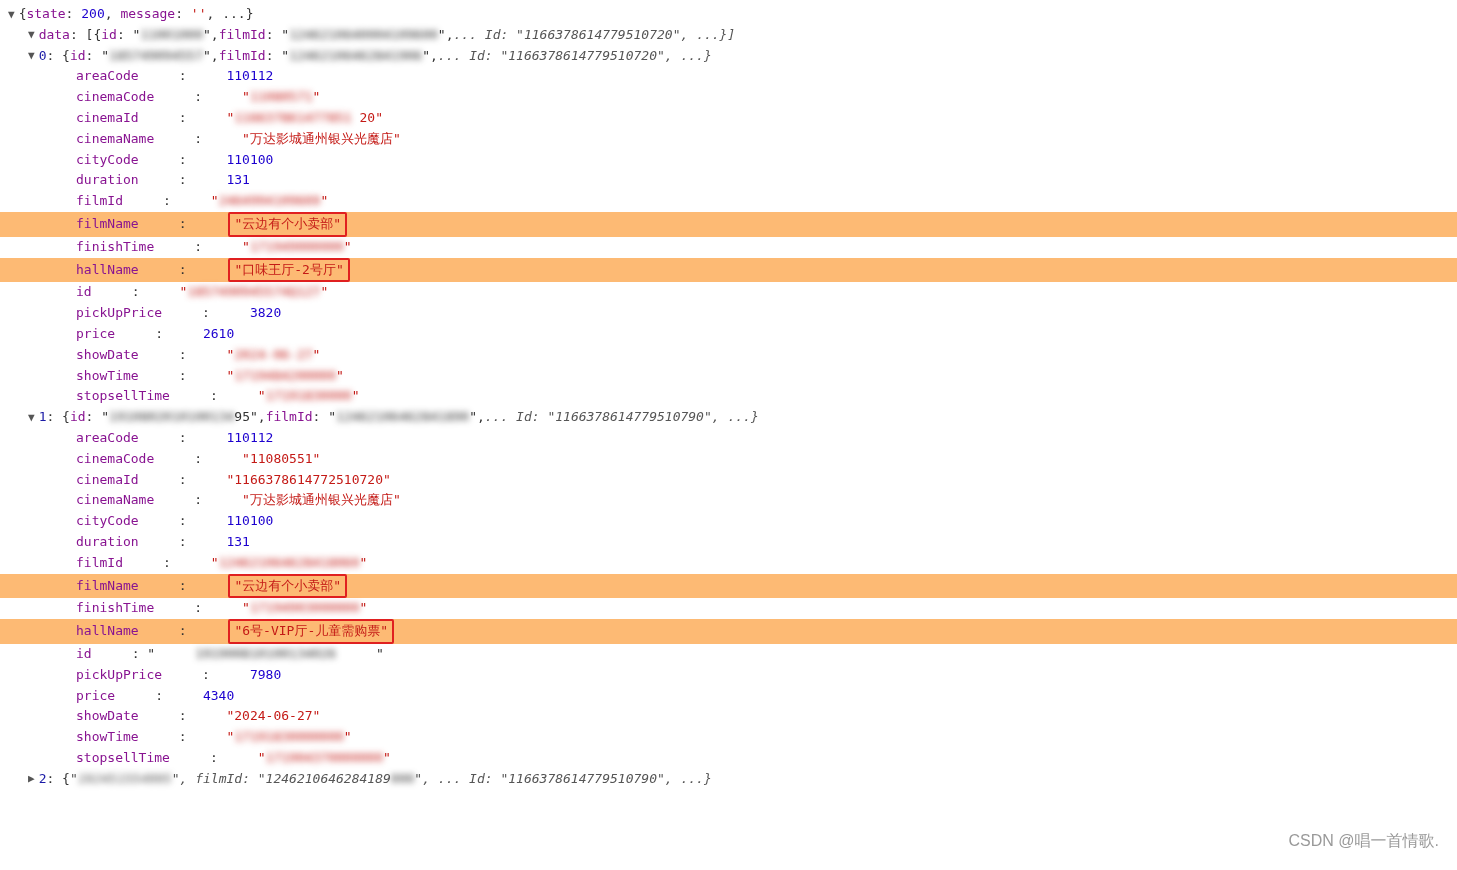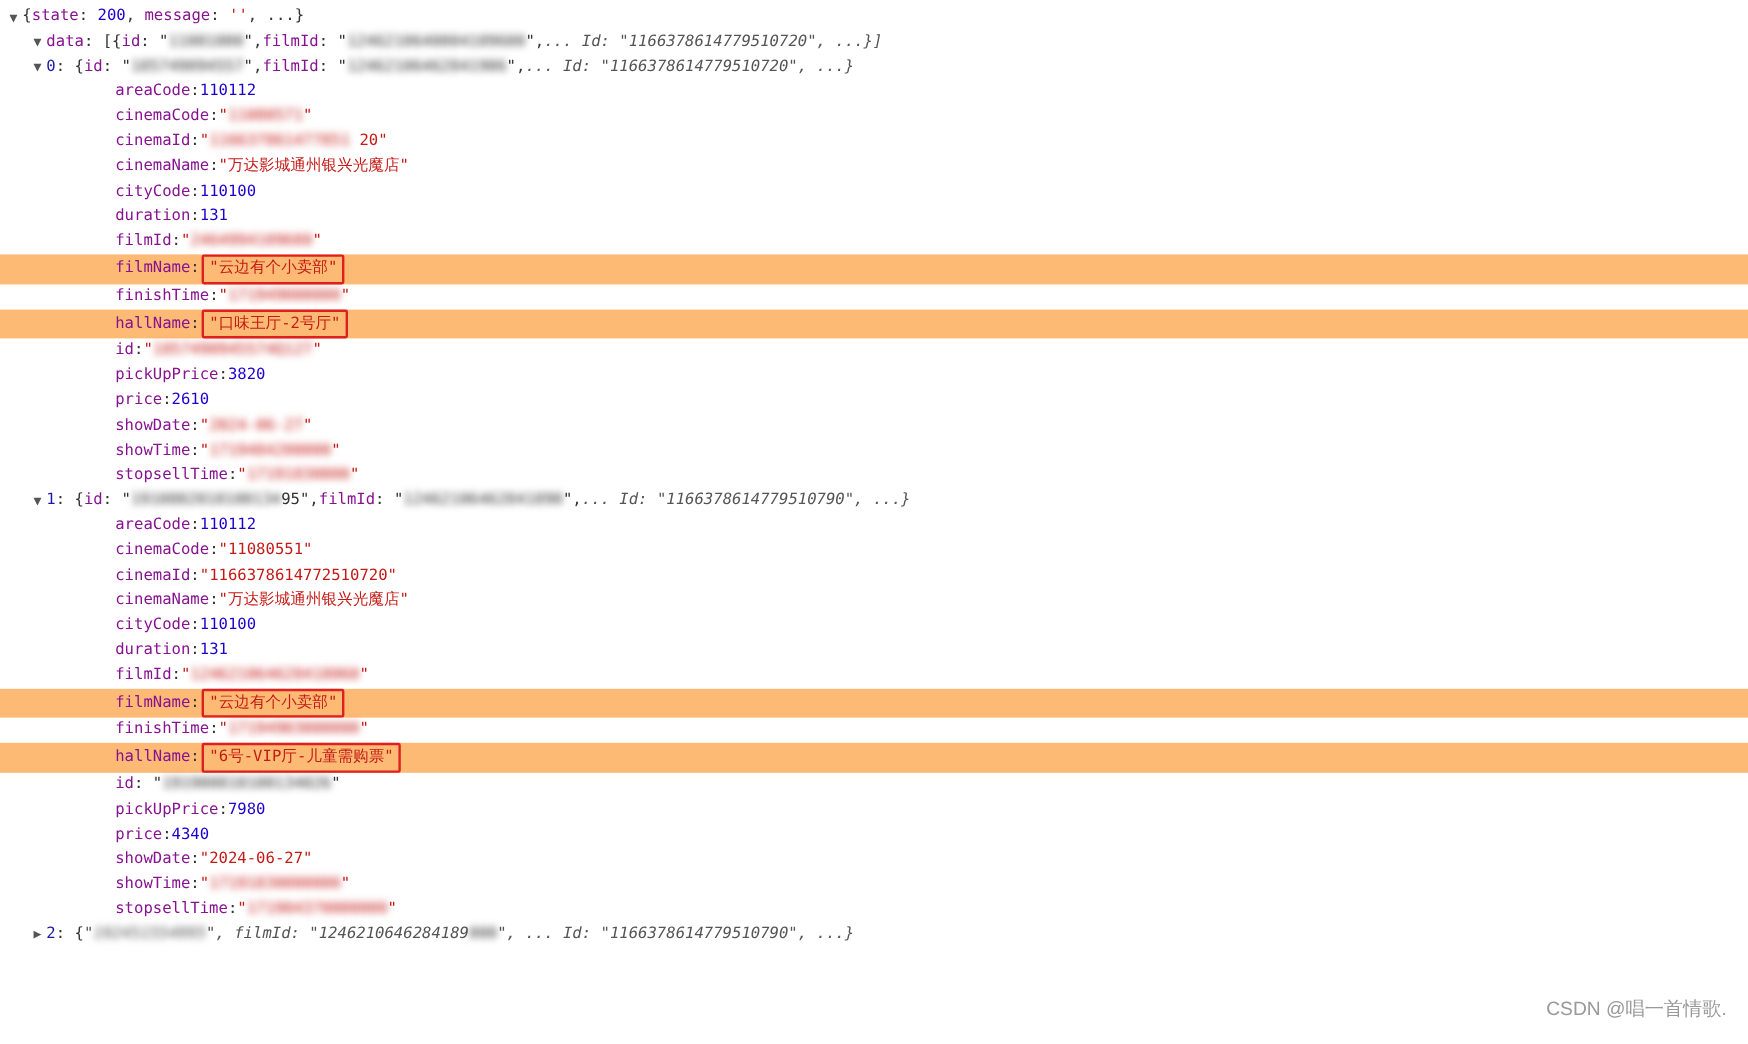--- a/index.html
+++ b/index.html
@@ -23,21 +23,21 @@
       display: flex;
       align-items: center;
       padding: 0 8px;
       min-height: 20px;
       white-space: nowrap;
       text-align: center;
     }
 
     .indent-0 { padding-left: 8px; }
     .indent-1 { padding-left: 28px; }
-    .indent-3 { padding-left: 96px; }
+    .indent-3 { padding-left: 76px; gap: 40px; }
 
     .key { color: #881391; }
     .key-blue { color: #1a1aa6; }
     .value-string { color: #c41a16; }
     .value-number { color: #1c00cf; }
     .triangle { cursor: pointer; margin-right: 4px; font-size: 11px; color: #555; }
     .triangle-right::before { content: '▶'; }
     .triangle-down::before { content: '▼'; }
 
     .highlighted-box {

